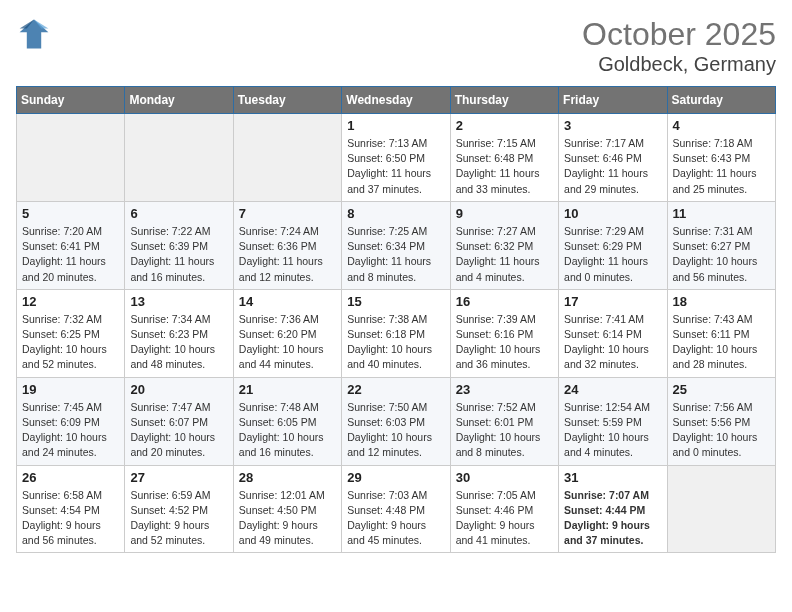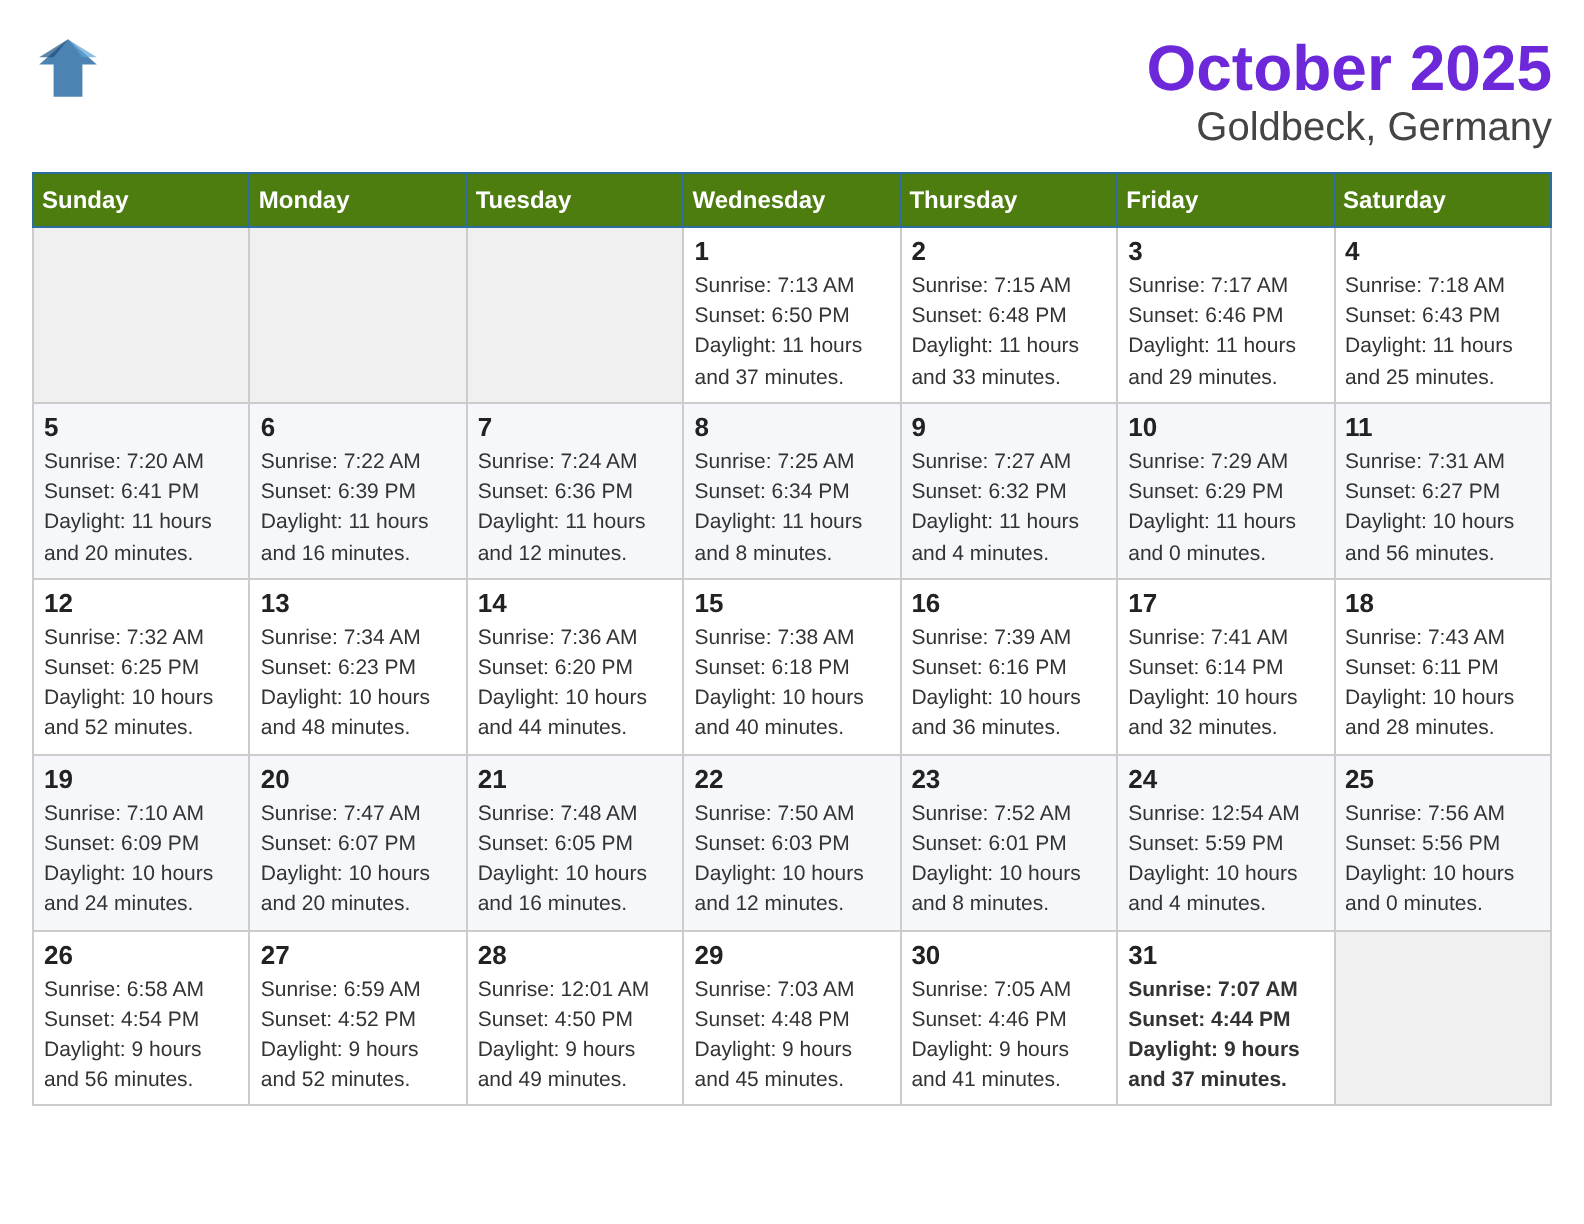--- a/index.html
+++ b/index.html
@@ -32,34 +32,34 @@
     }
     .logo-bird {
       width: 36px;
       height: 36px;
     }
     .title-area {
       text-align: right;
     }
     .month-title {
       font-size: 32px;
-      font-weight: bold;
-      color: #6d28d9;
+      font-weight: normal;
+      color: #737373;
     }
     .location-title {
       font-size: 20px;
       color: #444;
     }
     table {
       width: 100%;
       border-collapse: collapse;
       font-size: 11px;
     }
     thead tr th {
-      background-color: #4d7c0f;
+      background-color: #737373;
       color: #fff;
       padding: 6px 4px;
       text-align: left;
       font-size: 12px;
       font-weight: bold;
       border: 1px solid #2e6da4;
     }
     tbody tr td {
       border: 1px solid #ccc;
       vertical-align: top;
@@ -232,21 +232,21 @@
         <td>
           <div class="day-num">18</div>
           <div class="day-detail" style="white-space: pre-line;">Sunrise: 7:43 AM
 Sunset: 6:11 PM
 Daylight: 10 hours and 28 minutes.</div>
         </td>
       </tr>
       <tr>
         <td>
           <div class="day-num">19</div>
-          <div class="day-detail" style="white-space: pre-line;">Sunrise: 7:10 AM
+          <div class="day-detail" style="white-space: pre-line;">Sunrise: 7:45 AM
 Sunset: 6:09 PM
 Daylight: 10 hours and 24 minutes.</div>
         </td>
         <td>
           <div class="day-num">20</div>
           <div class="day-detail" style="white-space: pre-line;">Sunrise: 7:47 AM
 Sunset: 6:07 PM
 Daylight: 10 hours and 20 minutes.</div>
         </td>
         <td>

